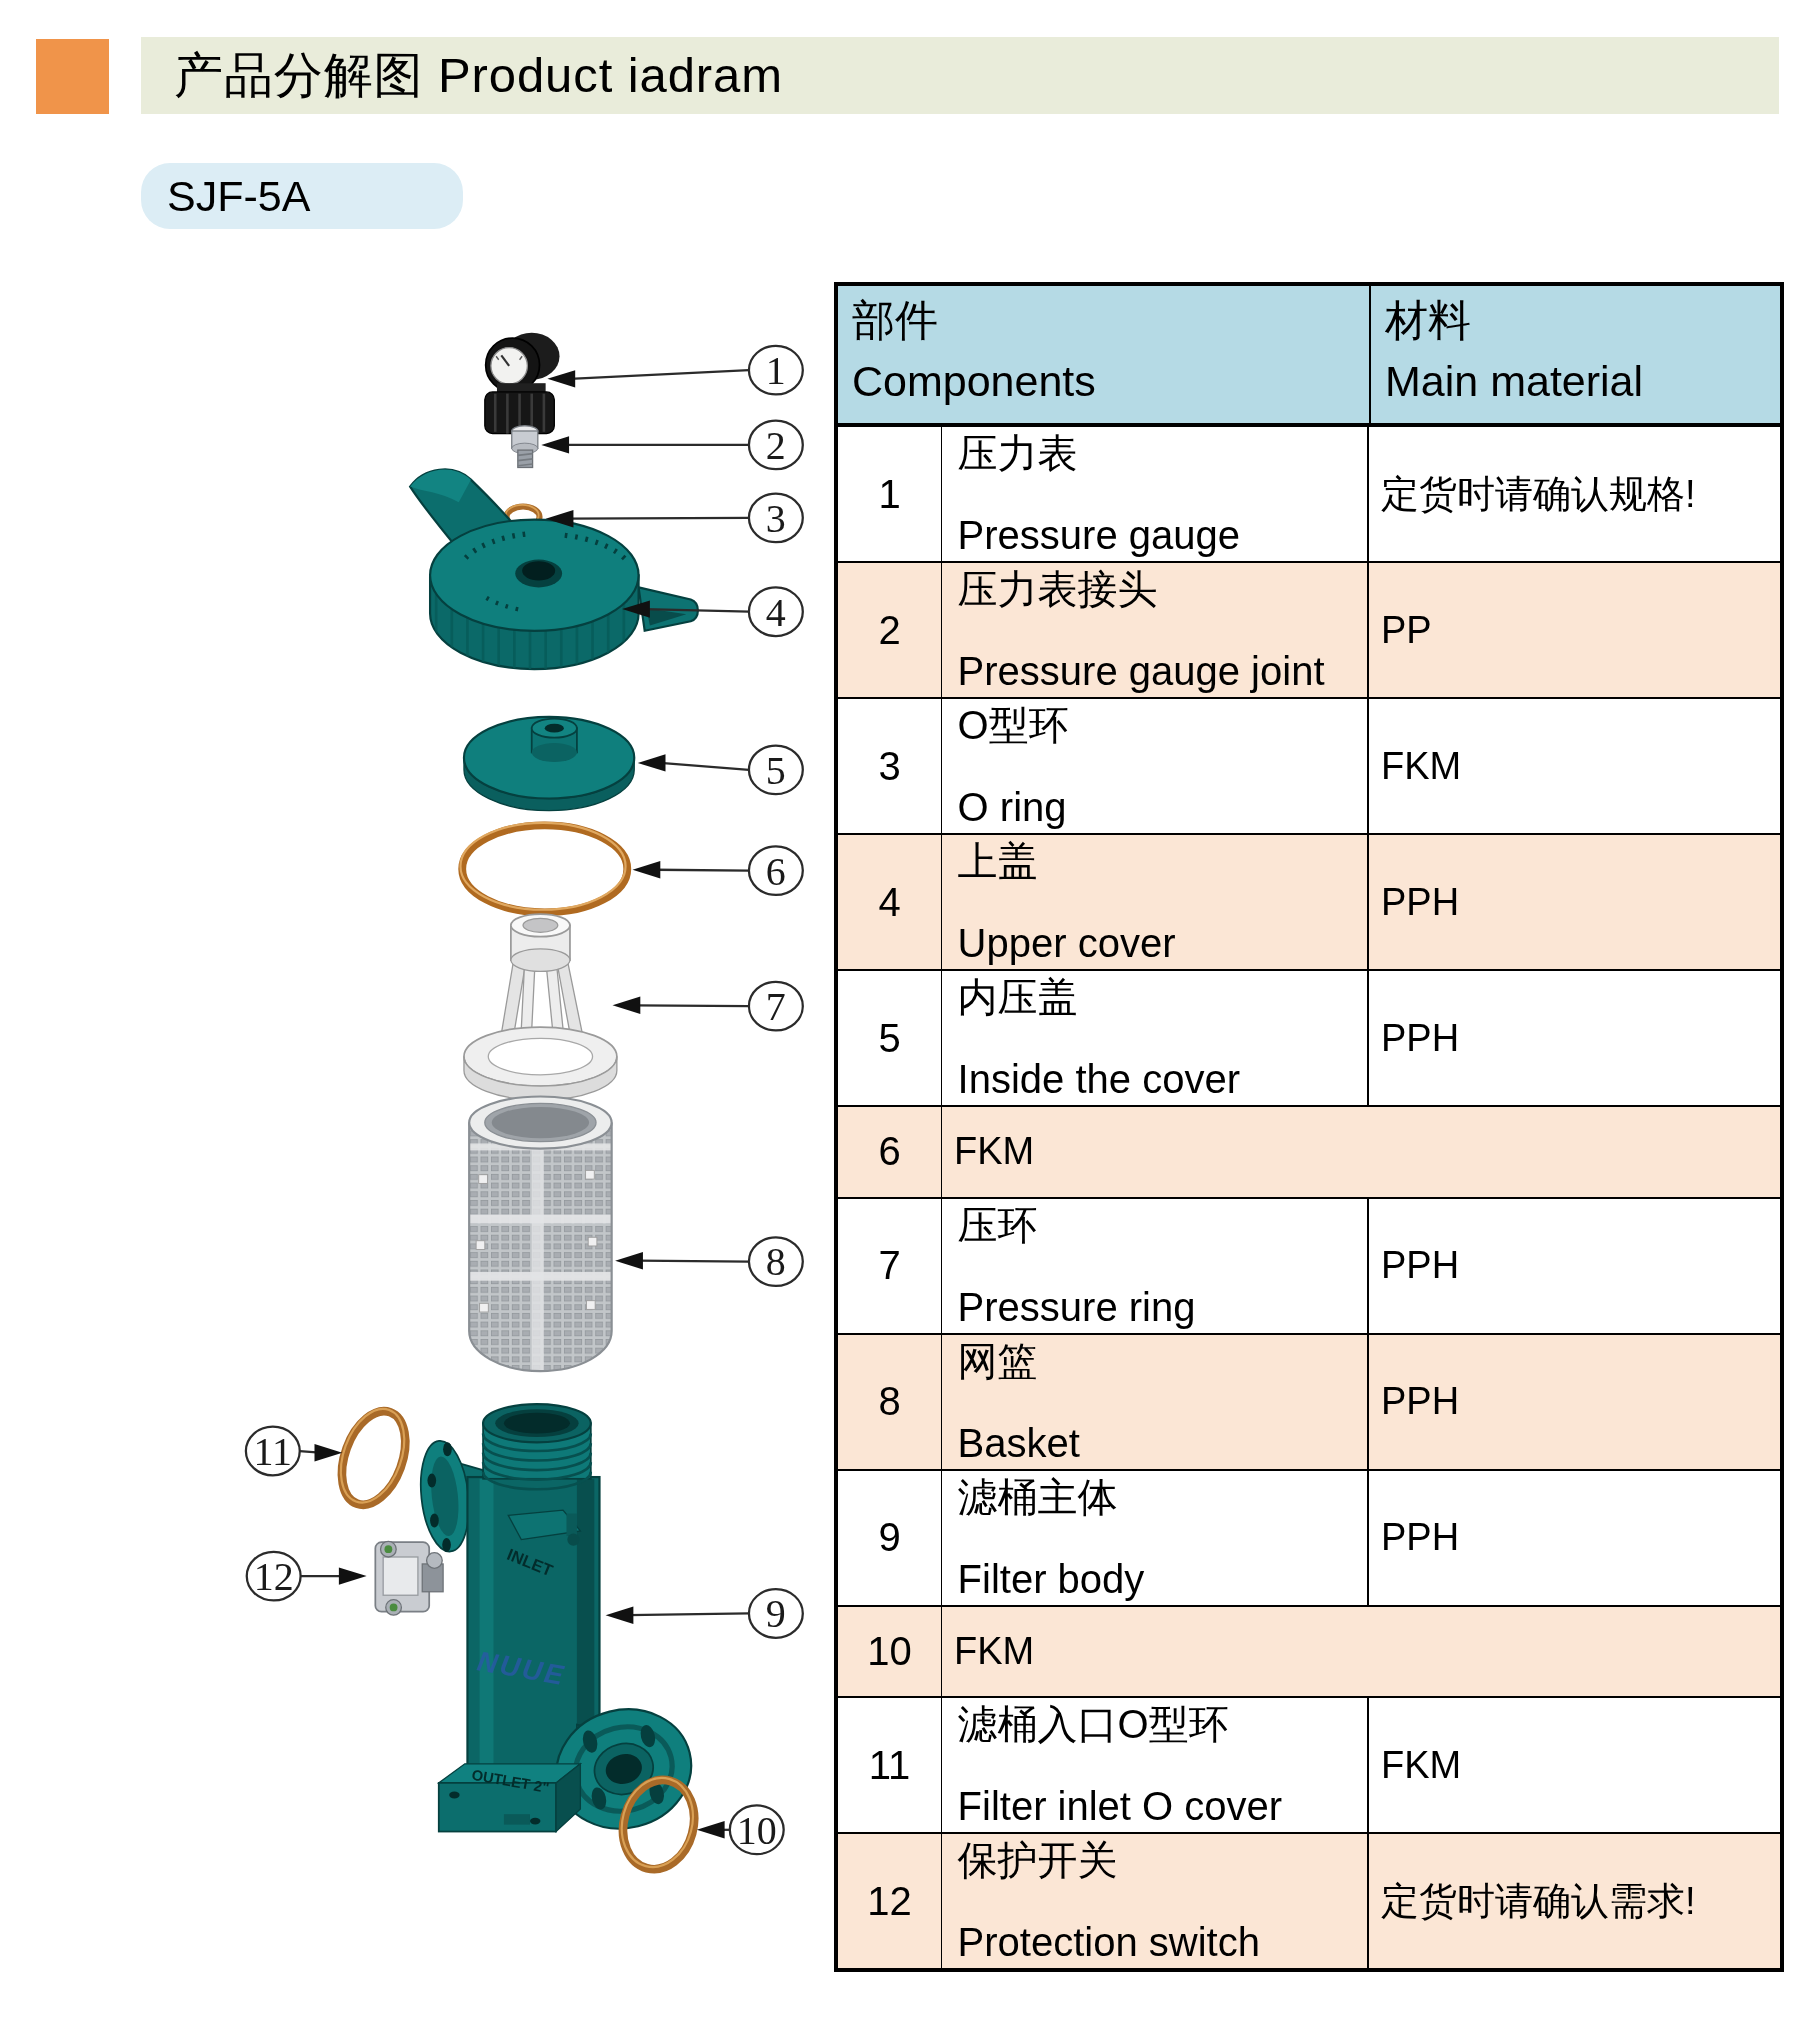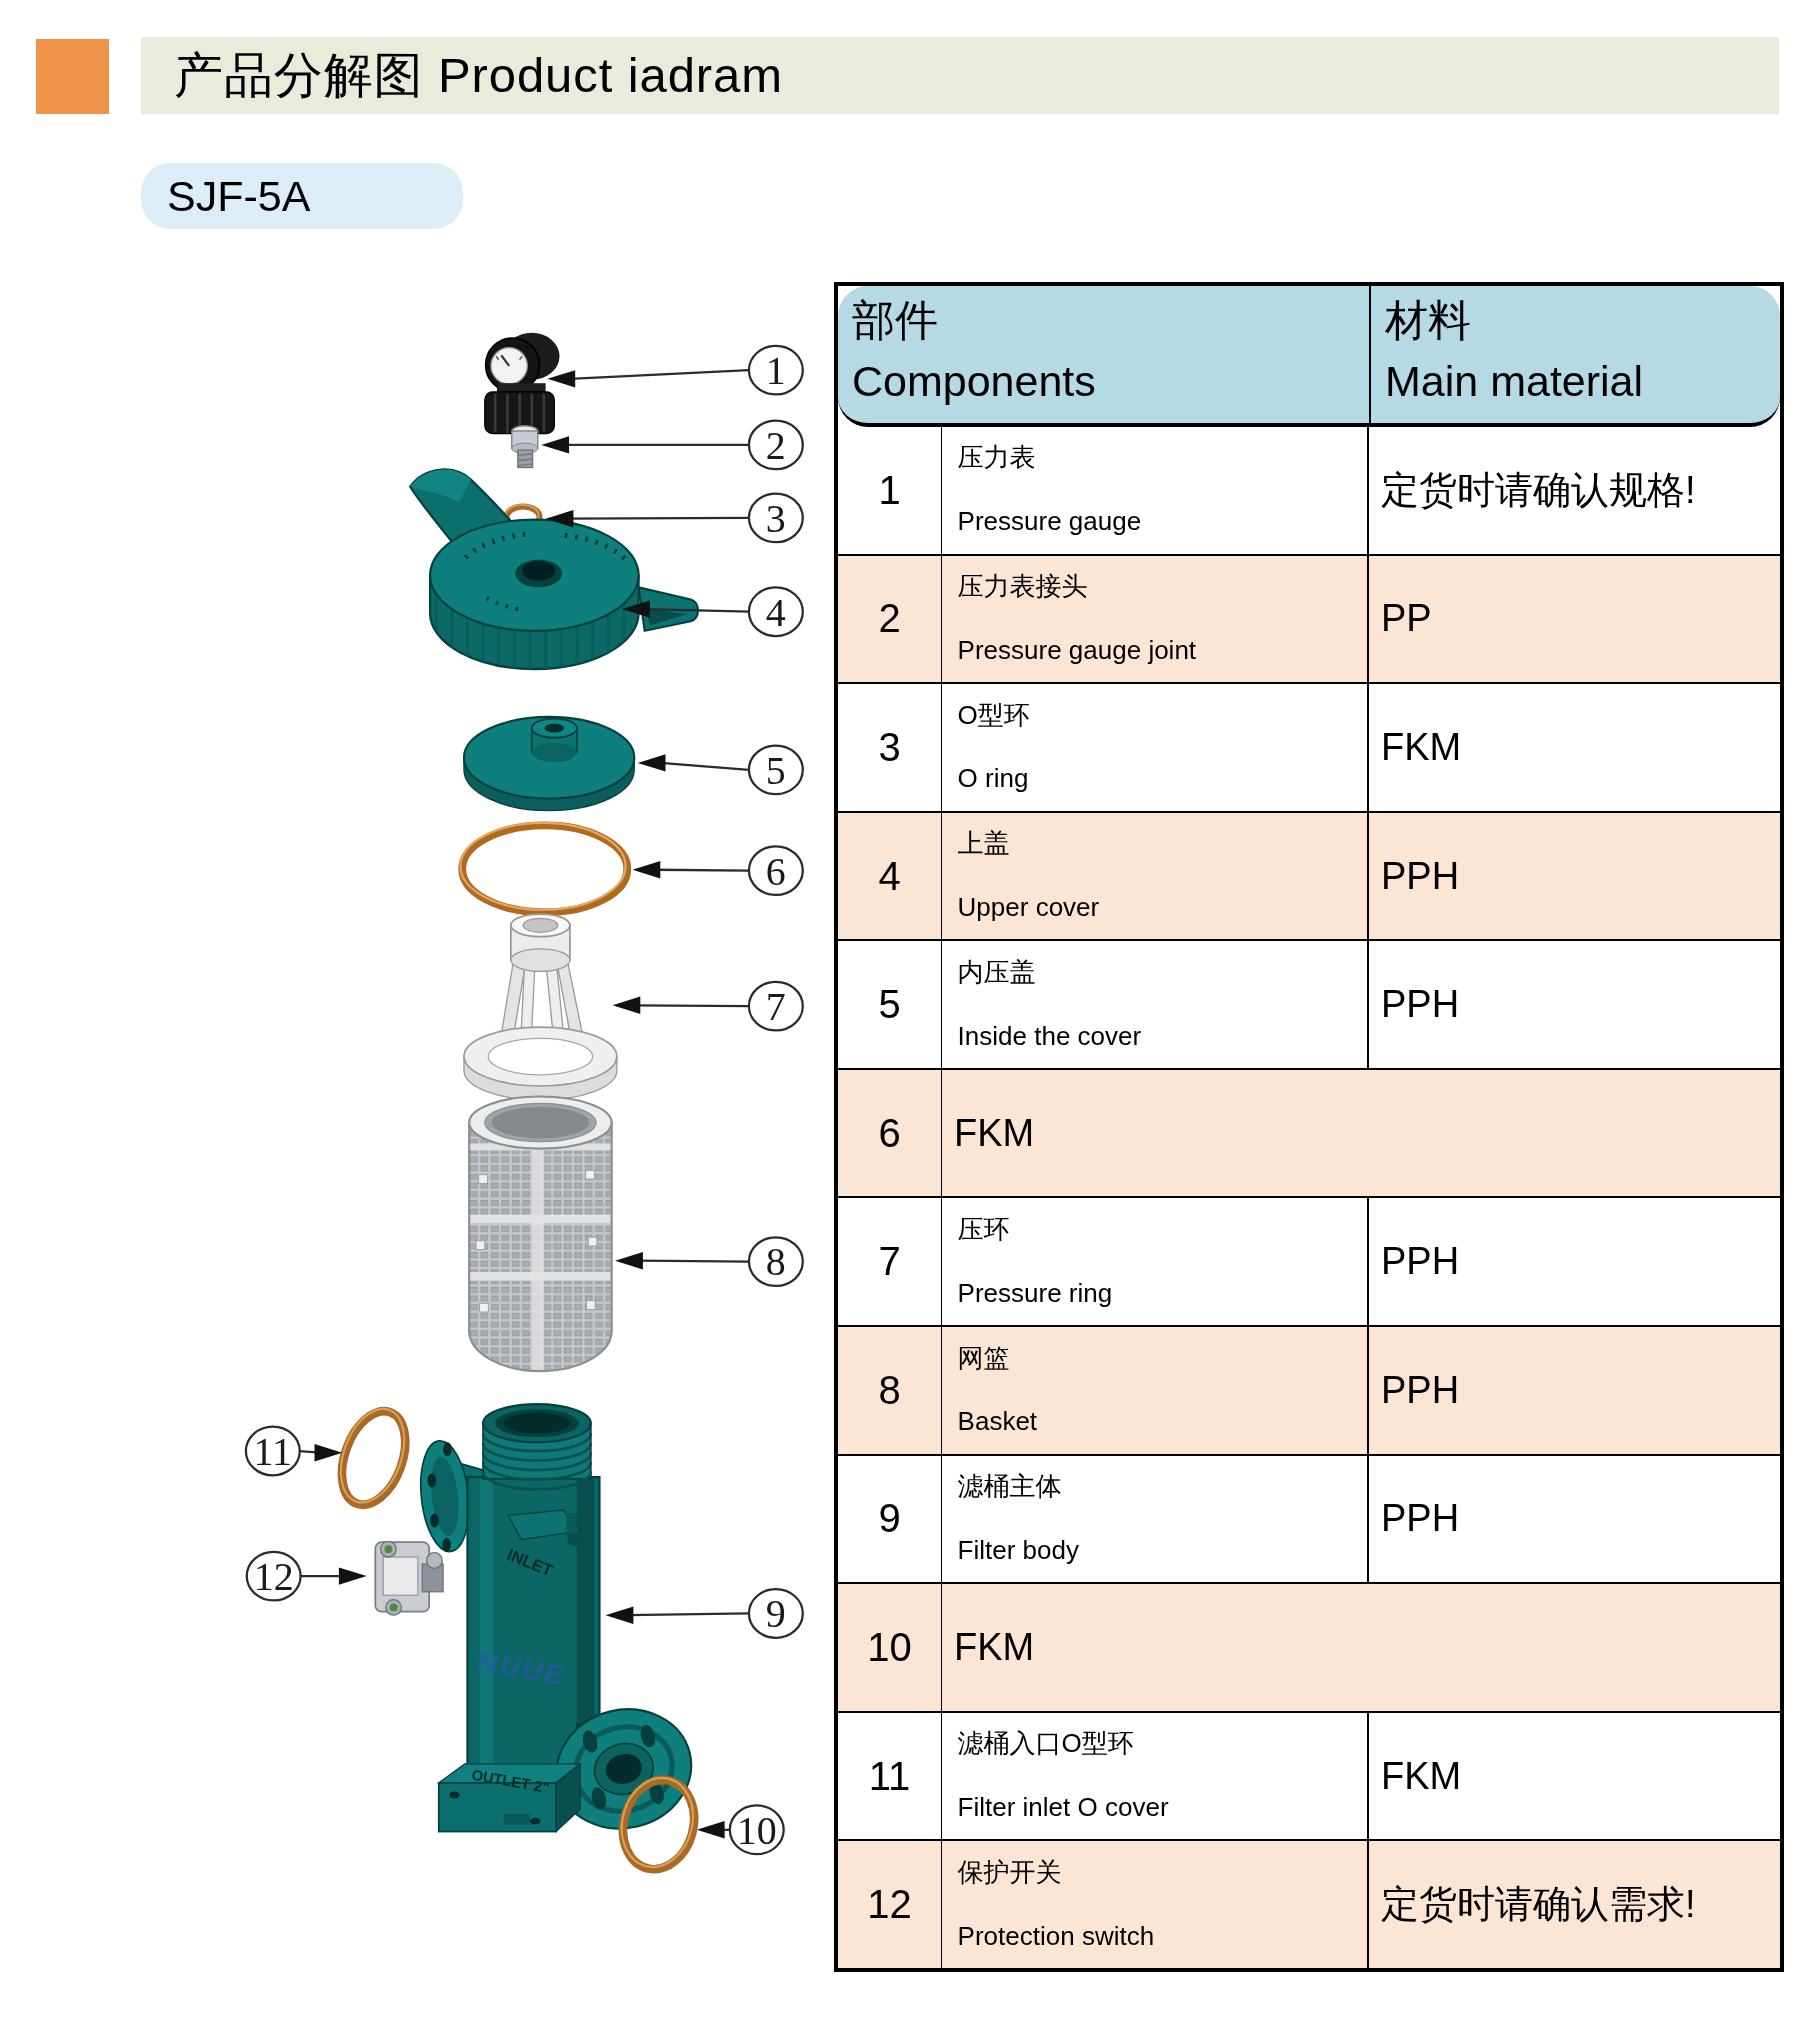--- a/index.html
+++ b/index.html
@@ -19,31 +19,31 @@
   }
   .diagram-svg { position:absolute; left:0; top:0; width:1815px; height:2021px; }
 
   .parts-table {
     position:absolute; left:834px; top:282px; width:950px; height:1690px;
     border:4.3px solid #000; background:#fff; box-sizing:border-box;
     display:flex; flex-direction:column;
   }
   .thead {
     flex:0 0 137px; display:grid; grid-template-columns:533px 1fr;
-    background:#b5dae5; border-bottom:4.3px solid #000;border-radius:30px;
+    background:#b5dae5; border-bottom:4.3px solid #000;
   }
   .th { padding:3.5px 0 3.5px 14px; font-size:43px; line-height:1.42; }
   .th-comp { border-right:2.6px solid #000; }
   .tbody { flex:1; display:flex; flex-direction:column; }
   .t-row { flex:1; display:grid; grid-template-columns:104px 427px 1fr; border-bottom:2.6px solid #000; box-sizing:border-box; }
   .t-row.row-last { border-bottom:none; }
   .row-peach { background:#fbe6d5; }
   .cell { box-sizing:border-box; }
   .cell-num { display:flex; align-items:center; justify-content:center; font-size:40px; border-right:1.7px solid #000; }
-  .cell-name { display:flex; flex-direction:column; justify-content:center; padding-left:15.6px; font-size:26px; line-height:1.3; border-right:2.6px solid #000;gap:30px; }
+  .cell-name { display:flex; flex-direction:column; justify-content:center; padding-left:15.6px; font-size:40px; line-height:1.3; border-right:2.6px solid #000;gap:30px; }
   .cell-mat { display:flex; align-items:center; padding-left:12px; font-size:38px; }
 
   .co-line { stroke:#2b2b2b; stroke-width:2.6; }
   .co-circle { fill:#ffffff; stroke:#2b2b2b; stroke-width:2.6; }
   .co-num { font-family:"Liberation Serif", serif; font-size:46px; fill:#1a1a1a; text-anchor:middle; }
   .co-head { fill:#111; }
 </style>
 </head>
 <body>
 

